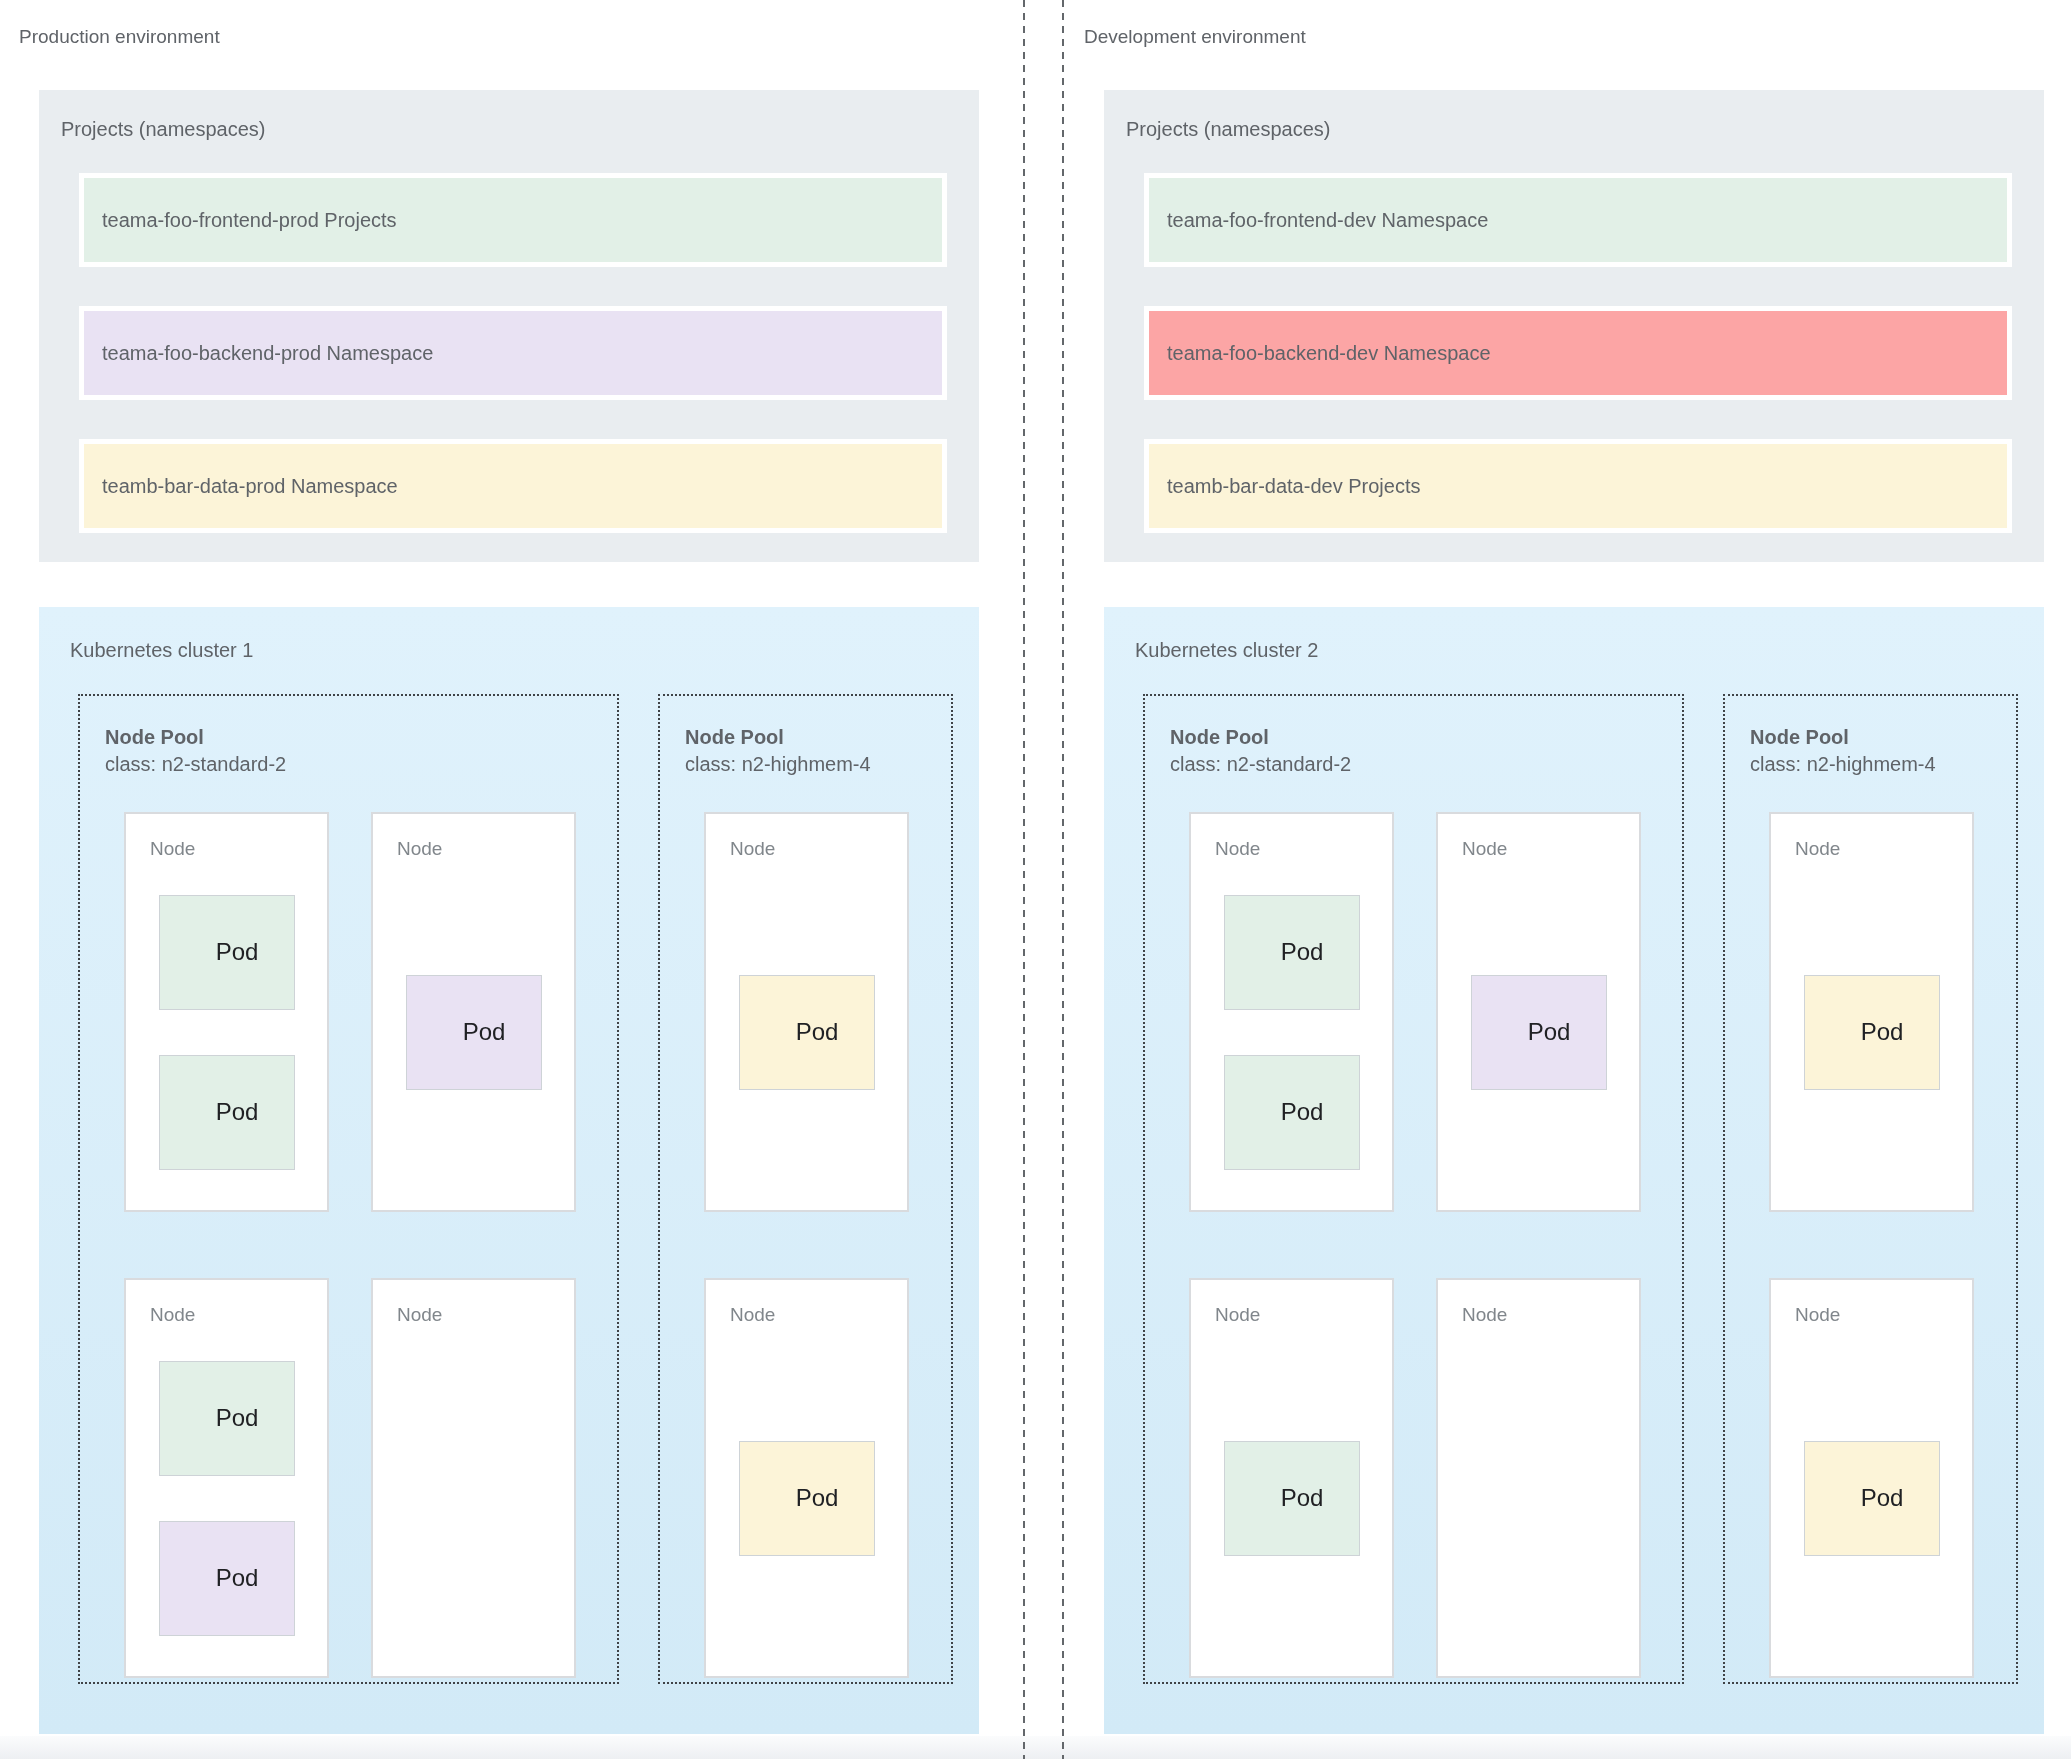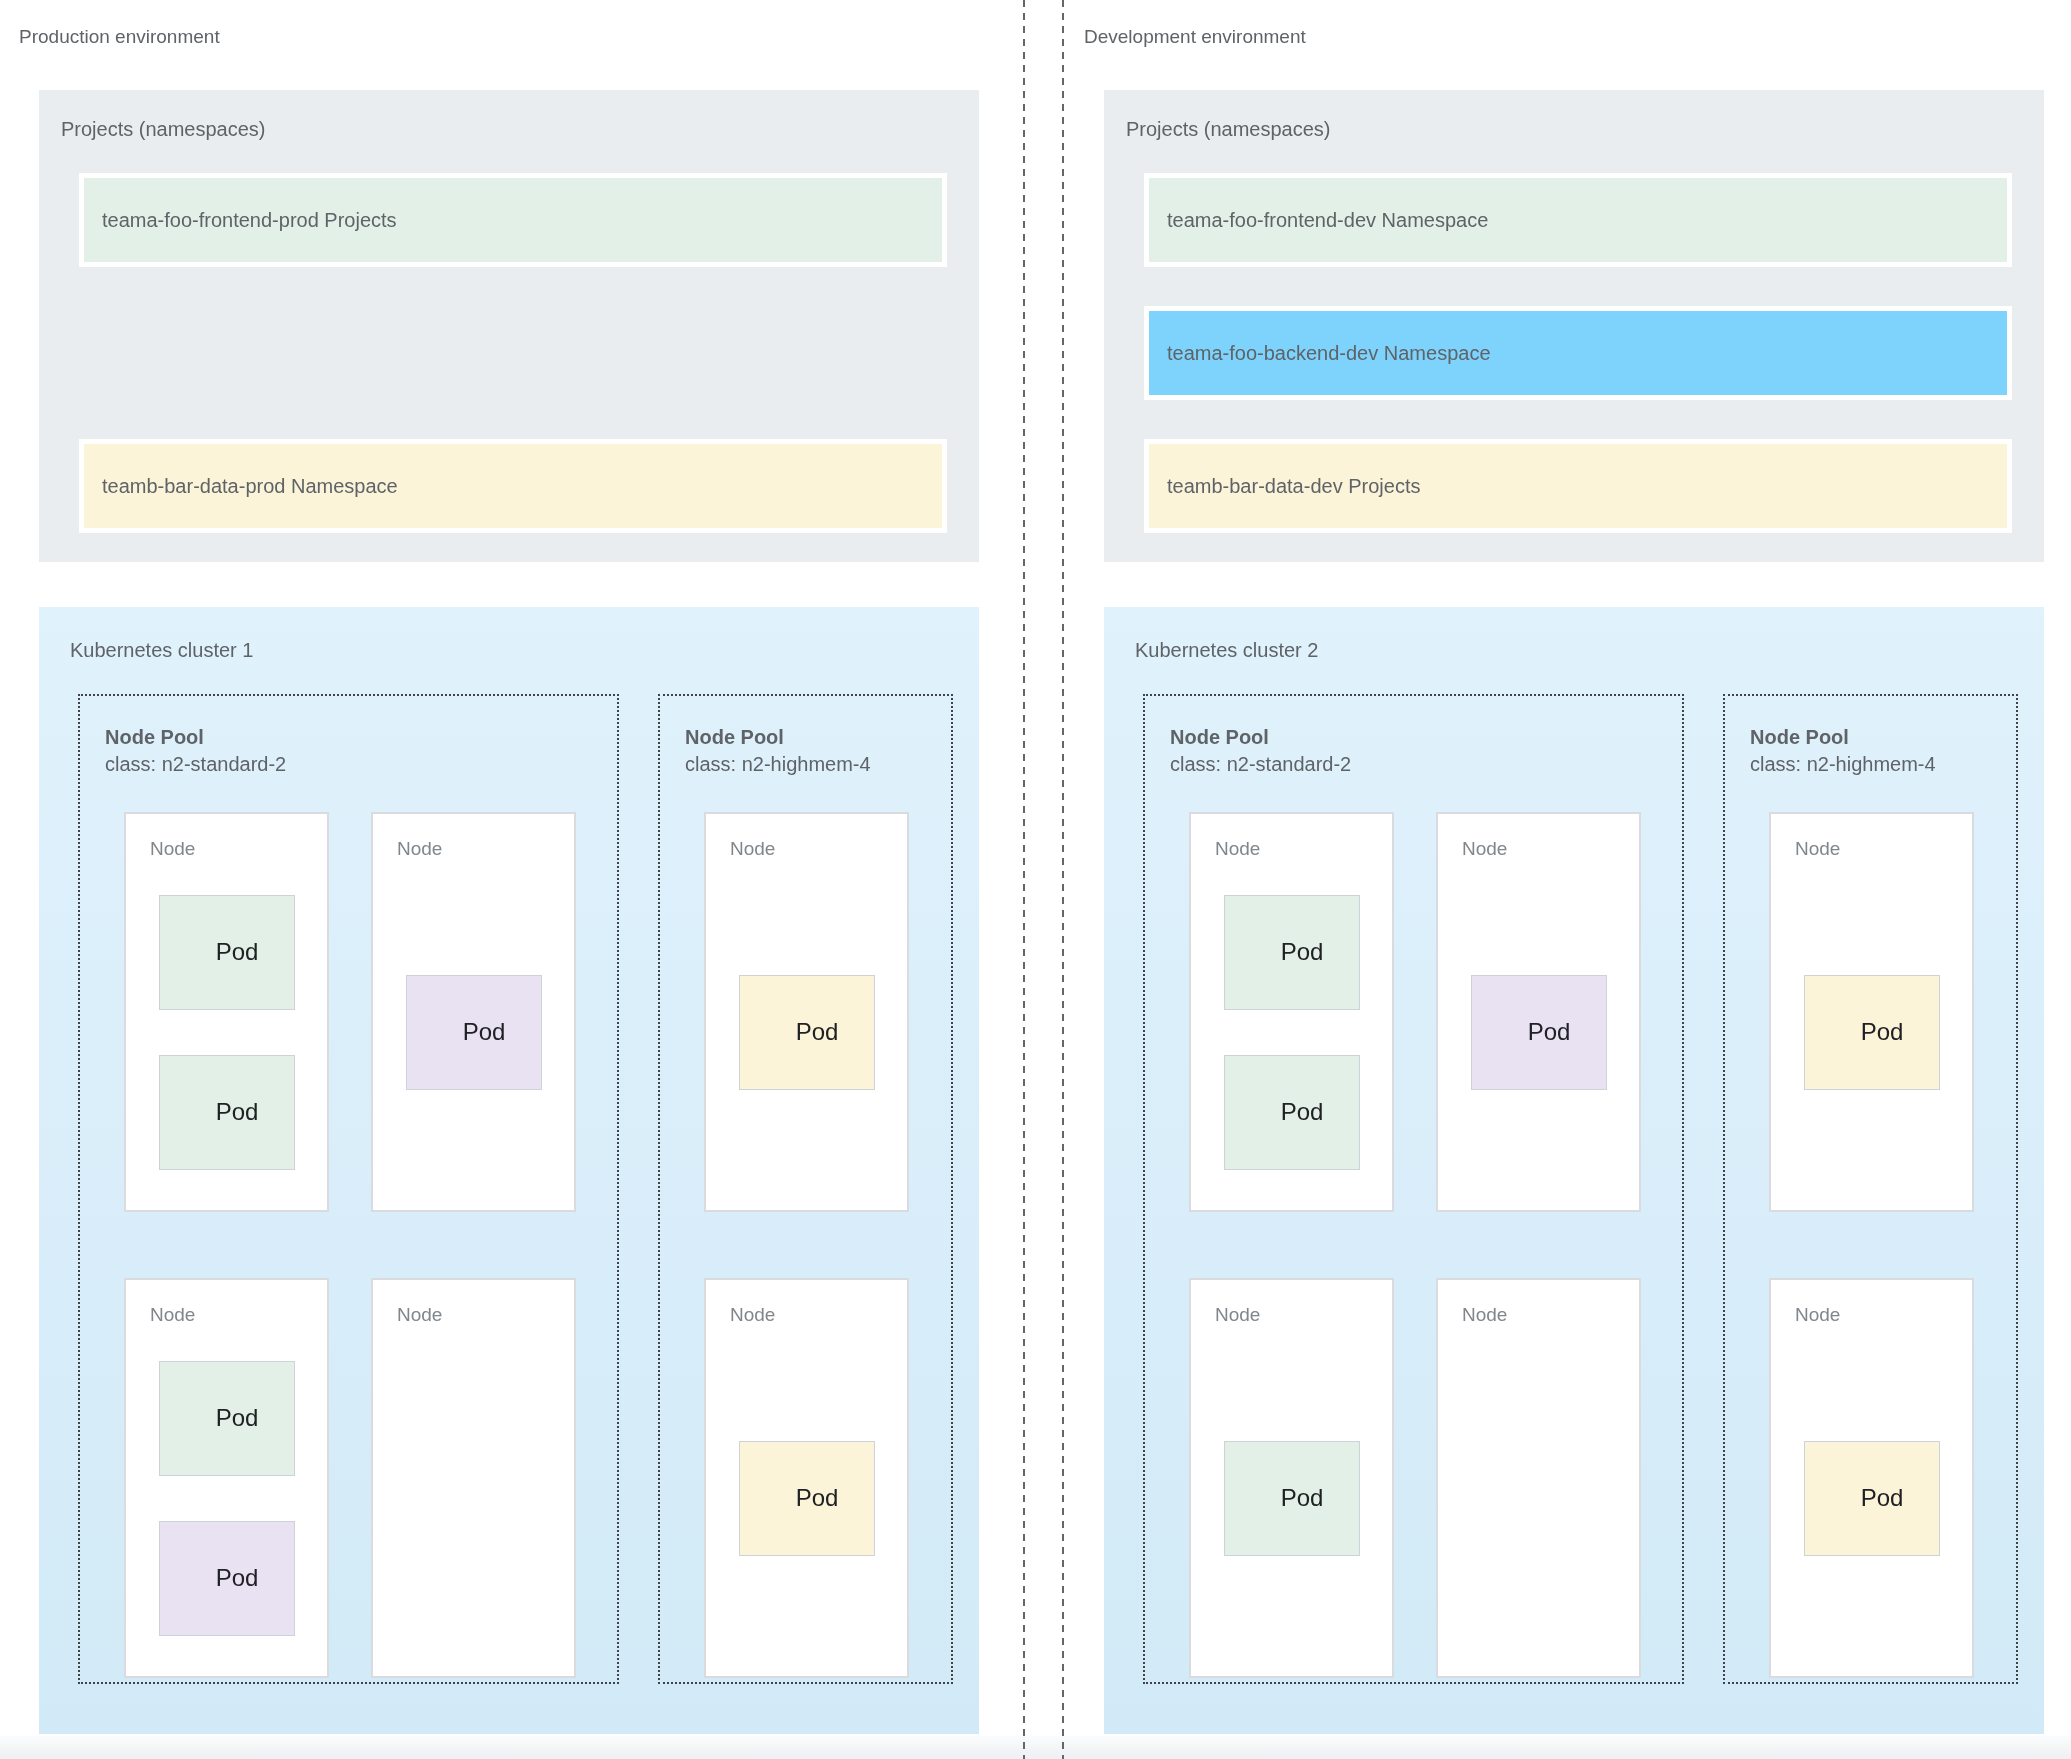--- a/index.html
+++ b/index.html
@@ -157,20 +157,23 @@
   <div class="separator-line line-a"></div>
   <div class="separator-line line-b"></div>
   <div id="env-root">
       <section class="env-panel" style="left: 39px;">
         <div class="env-title">Production environment</div>
         <div class="projects-box" style="background: rgb(233, 237, 240);">
           <div class="projects-title">Projects (namespaces)</div>
           <div class="ns-bar ns-pos-0" style="background: rgb(226, 240, 231);">
             <span class="ns-label">teama-foo-frontend-prod Projects</span>
           </div>
+          <div class="ns-bar ns-pos-1" style="background: rgb(233, 226, 243);">
+            <span class="ns-label">teama-foo-backend-prod Namespace</span>
+          </div>
           <div class="ns-bar ns-pos-2" style="background: rgb(252, 244, 216);">
             <span class="ns-label">teamb-bar-data-prod Namespace</span>
           </div>
         </div>
         <div class="cluster-box" style="background: linear-gradient(rgb(224, 242, 252) 0%, rgb(210, 234, 247) 100%);">
           <div class="cluster-title">Kubernetes cluster 1</div>
           <div class="node-pool pool-standard">
             <div class="pool-header">
               <div class="pool-title">Node Pool</div>
               <div class="pool-class">class: n2-standard-2</div>
@@ -234,21 +237,21 @@
           </div>
         </div>
       </section>
       <section class="env-panel" style="left: 1104px; border-radius: 20px;">
         <div class="env-title">Development environment</div>
         <div class="projects-box" style="background: rgb(233, 237, 240);">
           <div class="projects-title">Projects (namespaces)</div>
           <div class="ns-bar ns-pos-0" style="background: rgb(226, 240, 231);">
             <span class="ns-label">teama-foo-frontend-dev Namespace</span>
           </div>
-          <div class="ns-bar ns-pos-1" style="background: #7dd3fc;">
+          <div class="ns-bar ns-pos-1" style="background: #fca5a5;">
             <span class="ns-label">teama-foo-backend-dev Namespace</span>
           </div>
           <div class="ns-bar ns-pos-2" style="background: rgb(252, 244, 216);">
             <span class="ns-label">teamb-bar-data-dev Projects</span>
           </div>
         </div>
         <div class="cluster-box" style="background: linear-gradient(rgb(224, 242, 252) 0%, rgb(210, 234, 247) 100%);">
           <div class="cluster-title">Kubernetes cluster 2</div>
           <div class="node-pool pool-standard">
             <div class="pool-header">

